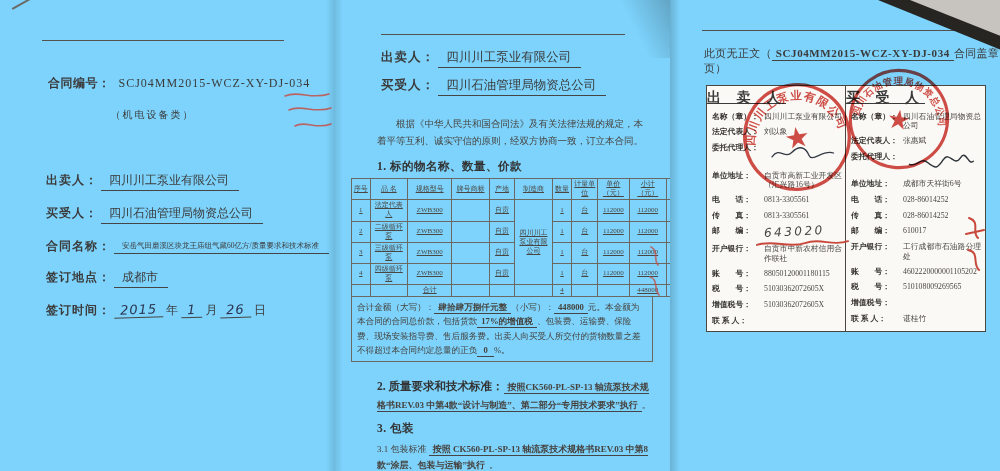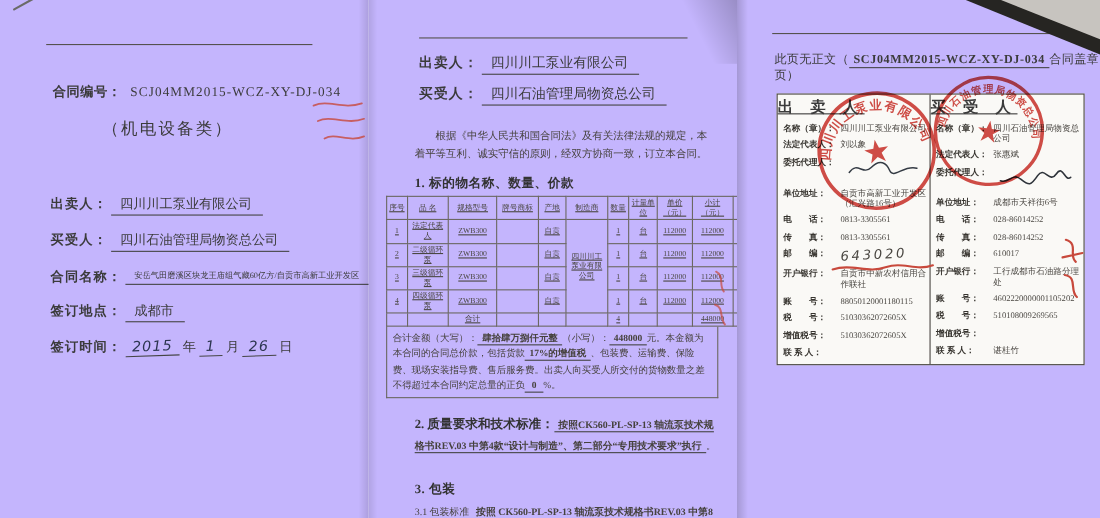--- a/index.html
+++ b/index.html
@@ -1,58 +1,58 @@
 <!DOCTYPE html>
 <html><head>
 <meta charset="utf-8">
 <style>
   html,body{margin:0;padding:0;}
   body{width:1000px;height:471px;overflow:hidden;background:#d9d7d3;font-family:"Liberation Serif",serif;color:#3b3b3b;}
   .canvas{position:relative;width:1000px;height:471px;background:#f5f4f1;}
-  .page{position:absolute;top:0;height:471px;background:#c4b5fd;}
+  .page{position:absolute;top:0;height:471px;background:#7dd3fc;}
   .page1{left:0;width:335px;}
   .page2{left:335px;width:335px;}
   .page3{left:670px;width:336px;}
   .page1::after{content:"";position:absolute;right:0;top:0;bottom:0;width:9px;background:linear-gradient(270deg,rgba(0,0,0,.12),rgba(0,0,0,0));}
   .page2::before{content:"";position:absolute;left:0;top:0;bottom:0;width:8px;background:linear-gradient(90deg,rgba(0,0,0,.10),rgba(0,0,0,0));}
   .page3::before{content:"";position:absolute;left:0;top:0;bottom:0;width:10px;background:linear-gradient(90deg,rgba(0,0,0,.16),rgba(0,0,0,0));z-index:3;}
   .fold2{position:absolute;right:0;top:0;width:52px;height:58px;background:linear-gradient(243deg,rgba(0,0,0,.22),rgba(0,0,0,0) 62%);}
   .corner-dark{position:absolute;top:0;right:0;width:128px;height:52px;clip-path:polygon(0 0,100% 0,100% 100%);background:#262522;z-index:4;}
   .corner-fold{position:absolute;top:0;right:0;width:100px;height:38px;clip-path:polygon(4% 0,100% 0,100% 100%);background:#c7c4bf;z-index:5;}
   .crease{position:absolute;left:12px;top:8px;width:58px;height:2px;background:#6b6b68;transform:rotate(-29deg);transform-origin:left center;border-radius:2px;}
   .rule{border-top:1.5px solid #55524e;height:0;}
   .p1rule{margin:40px 0 0 42px;width:242px;}
   .p2rule{margin:34px 0 0 46px;width:244px;}
   .p3rule{margin:30px 0 0 32px;width:266px;}
   .lbl{font-weight:bold;}
   .u{border-bottom:1px solid #454545;padding:0 4px 1px 4px;font-weight:bold;}
   
   .cno{margin:34px 0 16px 48px;font-size:12px;letter-spacing:.5px;}
   .cno .val{margin-left:8px;letter-spacing:1px;}
   .p1title{margin:34px 30px 0 0;text-align:center;font-size:22px;font-weight:bold;letter-spacing:16px;text-indent:16px;color:#2f2f2f;}
-  .p1sub{margin:10px 30px 6px 0;text-align:center;font-size:15px;letter-spacing:2px;}
+  .p1sub{margin:10px 30px 6px 0;text-align:center;font-size:10px;letter-spacing:2px;}
   .fields{margin:50px 0 0 46px;font-size:12px;}
   .frow{margin-bottom:14px;white-space:nowrap;}
   .frow .flbl{font-weight:bold;letter-spacing:1px;}
   .fval{border-bottom:1px solid #454545;padding:0 10px 1px 8px;display:inline-block;}
   .fval.small{font-size:7.5px;max-width:210px;white-space:normal;vertical-align:middle;padding-bottom:2px;}
   .hand{font-family:"DejaVu Sans",sans-serif;font-style:italic;color:#2c3550;letter-spacing:1px;}
   .hand.num{font-size:13px;border-bottom:1px solid #454545;padding:0 6px 0 6px;display:inline-block;transform:rotate(-2deg);}
   
   .p2head{margin:14px 0 0 46px;font-size:12.5px;}
   .p2head .frow{margin-bottom:9px;}
   .intro{margin:20px 20px 0 42px;font-size:9.5px;line-height:1.8;text-indent:2em;color:#46423e;}
   .sec-title{margin:9px 12px 4px 42px;font-size:11.5px;font-weight:bold;letter-spacing:.5px;color:#333;}
   table.goods{border-collapse:collapse;margin:2px 0 0 16px;width:344px;font-size:7px;color:#4a4742;table-layout:fixed;text-decoration:underline;}
   table.goods th,table.goods td{border:1px solid #6b6archive762;border:1px solid #6b6862;padding:1px;text-align:center;line-height:1.3;font-weight:normal;word-break:break-all;}
   table.goods th{font-size:7px;}
   .amounts{margin:0 0 0 16px;width:290px;border:1px solid #6b6862;border-top:none;padding:3px 5px 4px 5px;font-size:8.6px;line-height:1.65;color:#45413c;}
   .sec2{margin:14px 16px 0 42px;font-size:9px;line-height:1.8;color:#46423e;}
   .sec2 .sec-lbl{font-size:11.5px;font-weight:bold;color:#333;}
-  .p3sec{margin:24px 0 0 42px;}
+  .p3sec{margin:8px 0 0 42px;}
   .sec31{margin:5px 16px 0 42px;font-size:9px;line-height:1.8;color:#46423e;}
   
   .notice{margin:15px 0 0 34px;font-size:11px;letter-spacing:.3px;}
   .notice .u{font-weight:bold;letter-spacing:.6px;}
   .pbox{position:relative;margin:9px 0 0 36px;width:278px;border:1.3px solid #4a4742;display:flex;background:#faf9f6;}
   .party{width:50%;box-sizing:border-box;padding-bottom:2px;}
   .party.left{border-right:1.2px solid #4a4742;}
   .phead{text-align:left;font-weight:bold;font-size:14px;letter-spacing:6px;padding:3px 0 2px 0;text-decoration:underline;}
   .prow{display:flex;font-size:7.8px;line-height:1.25;padding:2.6px 3px 2.2px 5px;min-height:11px;align-items:flex-start;}
   .plbl{width:52px;flex:none;font-weight:bold;color:#37342f;}
@@ -90,21 +90,21 @@
       <div class="frow">
         <span class="flbl">出卖人：</span>
         <span class="fval">四川川工泵业有限公司</span>
       </div>
       <div class="frow">
         <span class="flbl">买受人：</span>
         <span class="fval">四川石油管理局物资总公司</span>
       </div>
       <div class="frow">
         <span class="flbl">合同名称：</span>
-        <span class="fval small">安岳气田磨溪区块龙王庙组气藏60亿方/自贡市高新工业开发区</span>
+        <span class="fval small">安岳气田磨溪区块龙王庙组气藏60亿方/质量要求和技术标准</span>
       </div>
       <div class="frow">
         <span class="flbl">签订地点：</span>
         <span class="fval">成都市</span>
       </div>
       <div class="frow">
         <span class="flbl">签订时间：</span>
         <span class="hand num">2015</span>
         <span>年</span>
         <span class="hand num">1</span>

